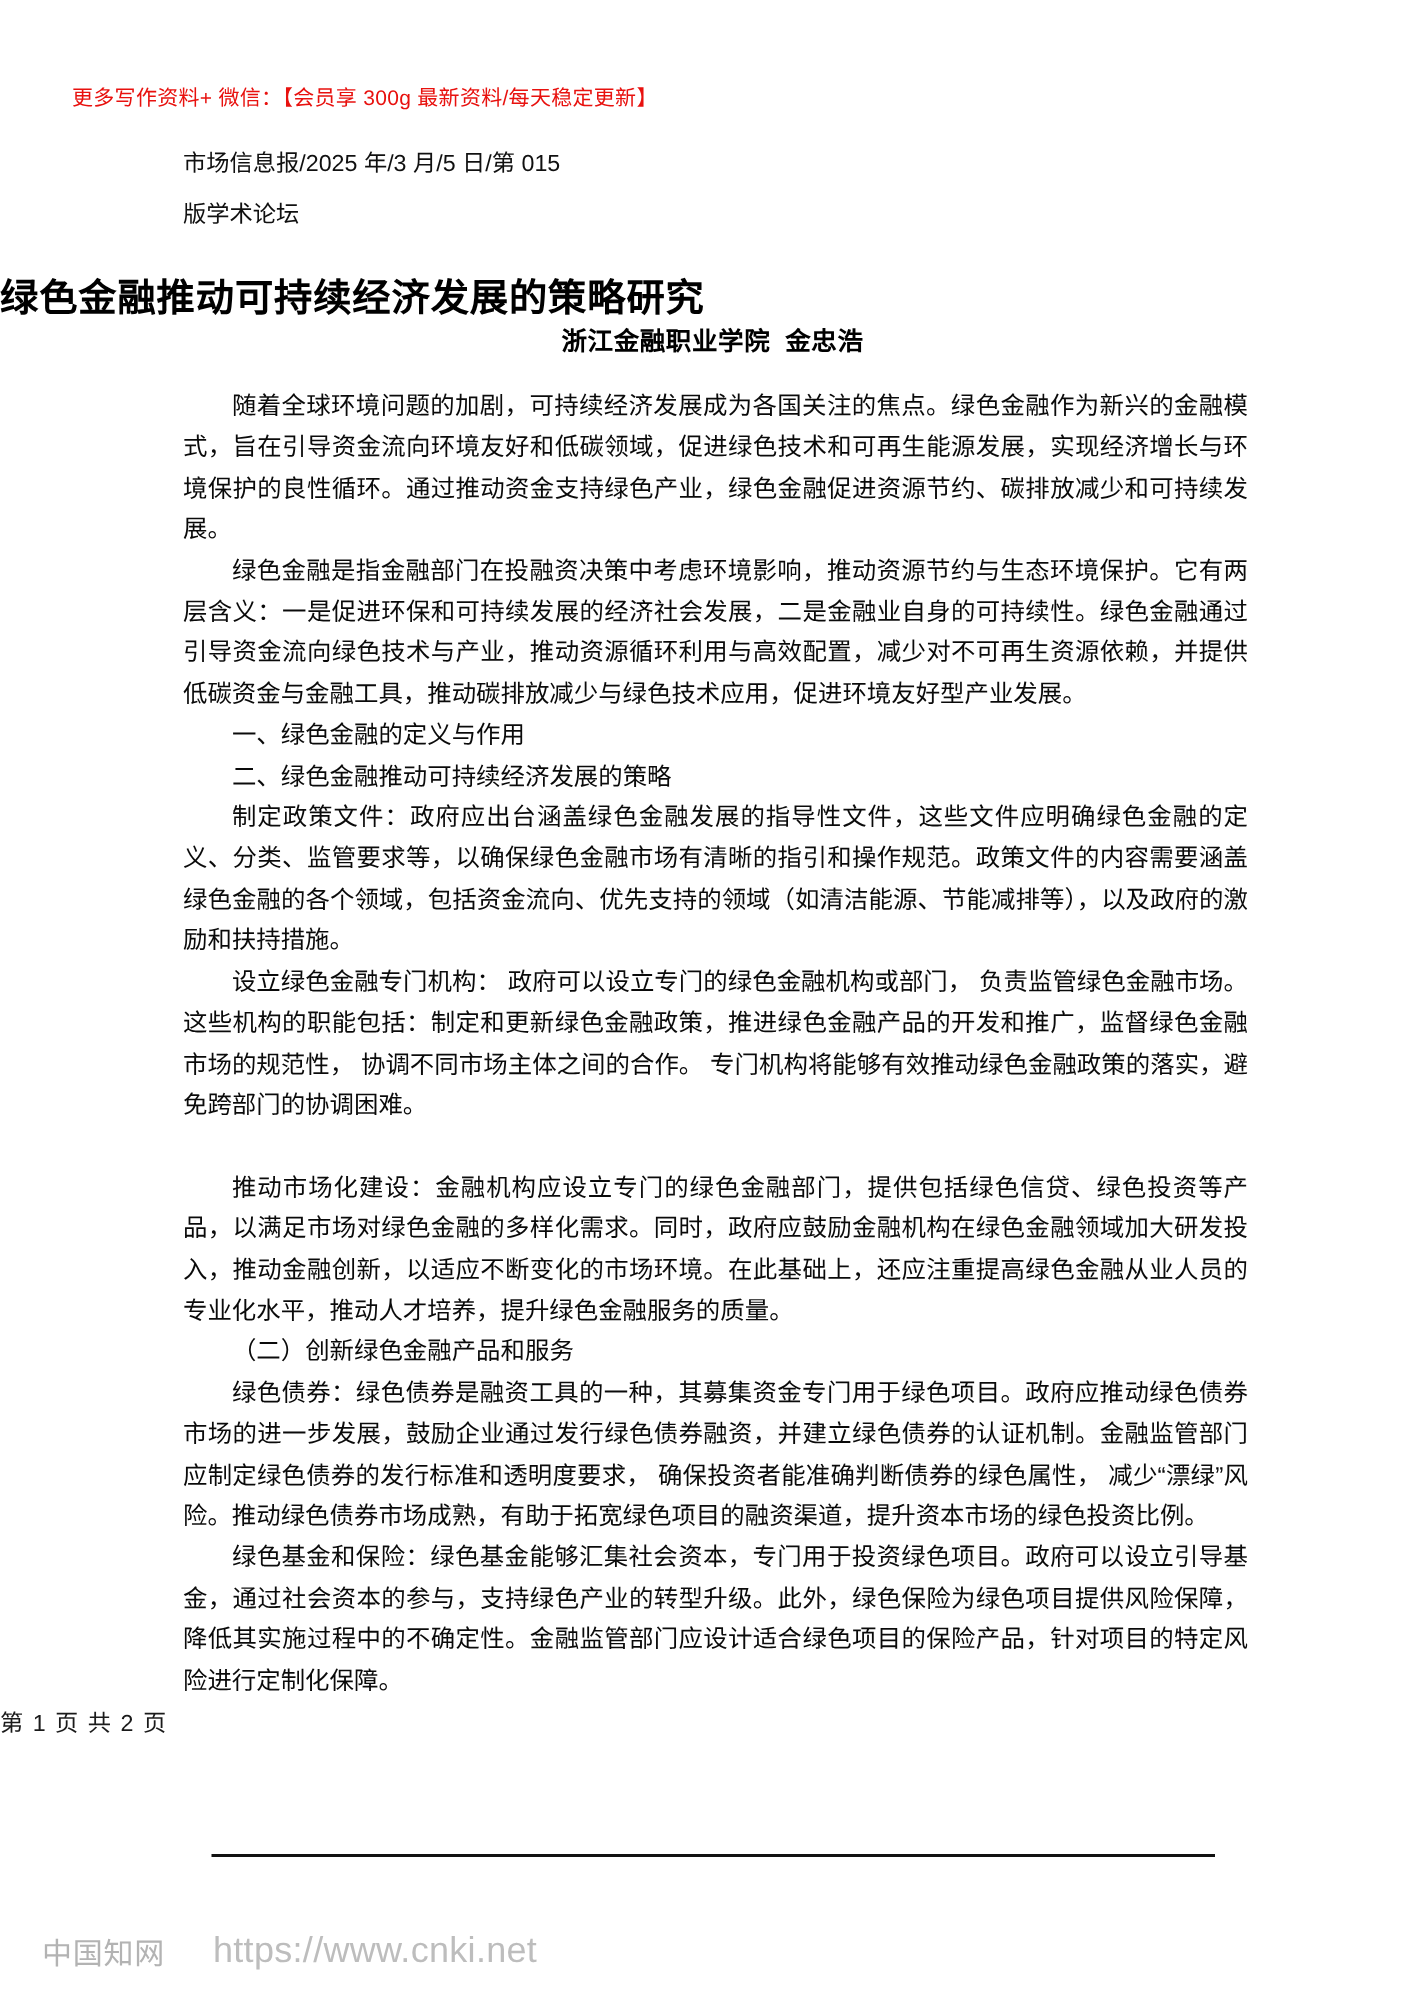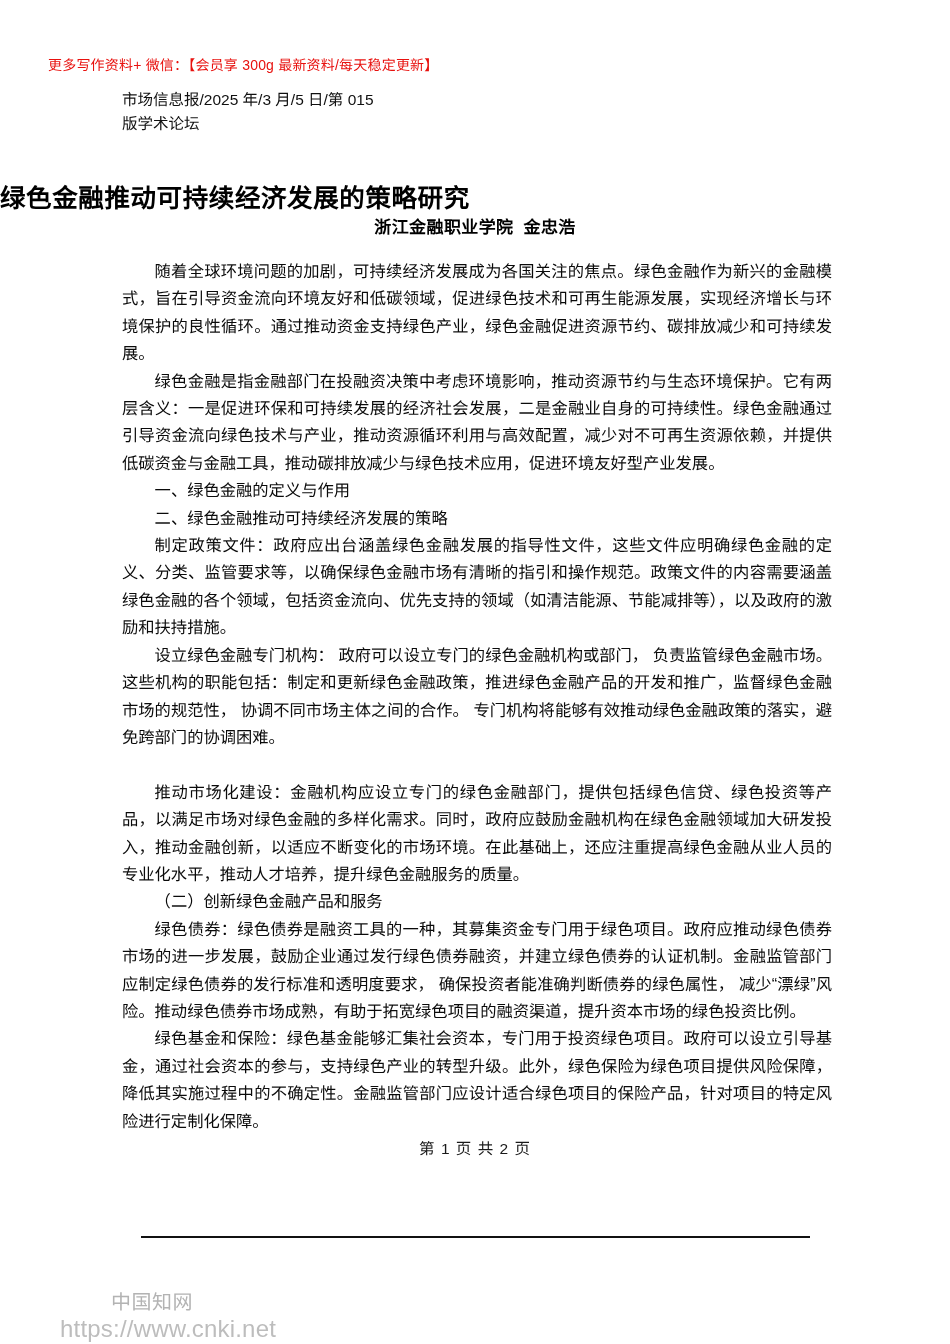--- a/index.html
+++ b/index.html
@@ -33,21 +33,21 @@
   
   .issue-block {
     position: absolute;
     left: 122px;
     top: 88px;
     font-size: 15.5px;
     line-height: 24px;
     color: #101010;
     white-space: nowrap;
   }
-  .issue-block .issue-line { display: block; }
+  .issue-block .issue-line { display: block; margin-top: 10px; }
 
   
   .doc-title {
     position: absolute;
     left: 0;
     right: 0;
     top: 160px;
     font-size: 25.5px;
     font-weight: 700;
     letter-spacing: 0.6px;
@@ -88,21 +88,20 @@
     word-break: break-all;
   }
   .body-column p.spaced-before { margin-top: 27.4px; }
 
   
   .page-number {
     position: absolute;
     left: 0;
     right: 0;
     top: 1136px;
-    text-align: center;
     font-size: 15.5px;
     color: #1a1a1a;
     letter-spacing: 1px;
   }
 
   
   .bottom-rule {
     position: absolute;
     left: 141px;
     top: 1236px;
@@ -113,21 +112,20 @@
 
   
   .cnki-watermark {
     position: absolute;
     left: 28px;
     top: 1286px;
     display: flex;
     align-items: center;
     color: #b4b4b4;
     white-space: nowrap;
-    flex-direction: column;
   }
   .cnki-brand {
     font-size: 20px;
     letter-spacing: 0.5px;
     color: #b3b3b3;
   }
   .cnki-url {
     margin-left: 32px;
     font-size: 24px;
     letter-spacing: 0.2px;

